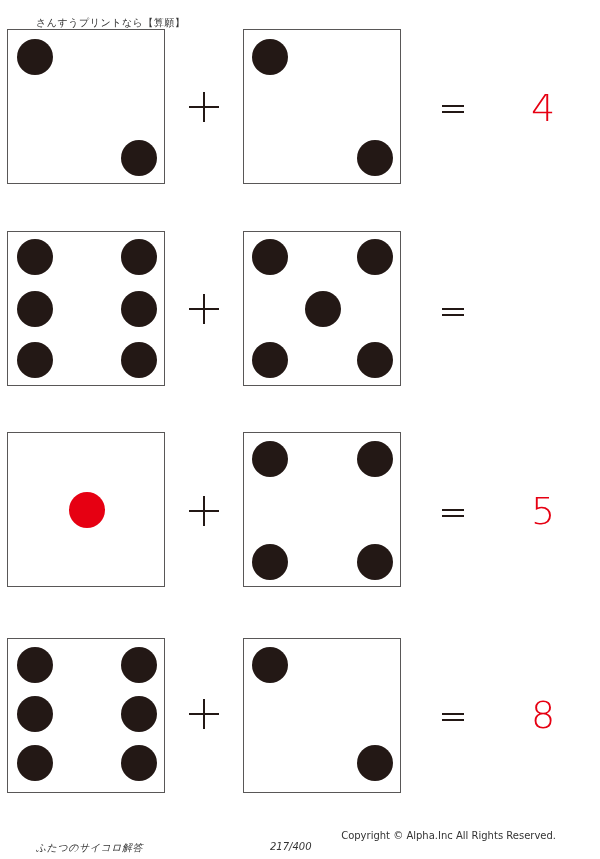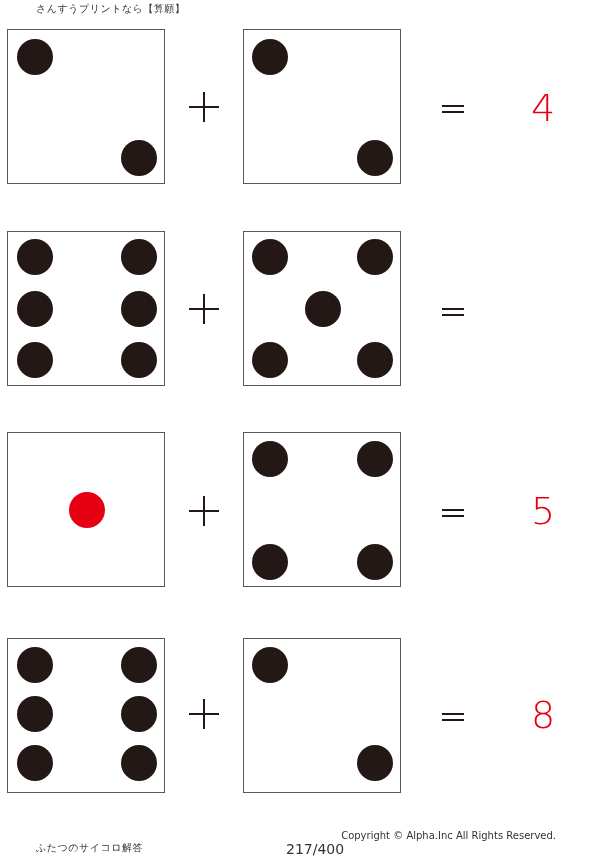--- a/index.html
+++ b/index.html
@@ -1,36 +1,36 @@
 <!DOCTYPE html>
 <html><head>
 <meta charset="utf-8">
 <style>
   html, body { margin: 0; padding: 0; background: #ffffff; }
   body { width: 600px; height: 859px; position: relative; overflow: hidden;
          font-family: "DejaVu Sans", sans-serif; color: #231815; }
-  .header { position: absolute; left: 36px; top: 2px; font-size: 10px; color: #333; letter-spacing: 0.5px; }
+  .header { position: absolute; left: 36px; top: 16px; font-size: 10px; color: #333; letter-spacing: 0.5px; }
   .row { position: absolute; left: 0; width: 600px; height: 160px; }
   .die { position: absolute; width: 156px; height: 153px; border: 1.5px solid #595757; background: #fff; box-sizing: content-box; }
   .die.left { left: 7px; }
   .die.right { left: 243px; }
   .pip { position: absolute; width: 36px; height: 36px; border-radius: 50%; background: #231815; transform: translate(-50%, -50%); }
   .pip.red { background: #e60012; }
   .plus { position: absolute; left: 189px; width: 30px; height: 30px; }
   .plus::before, .plus::after { content: ""; position: absolute; background: #231815; }
   .plus::before { left: 0; top: 14px; width: 30px; height: 1.5px; }
   .plus::after { left: 14px; top: 0; width: 1.5px; height: 30px; }
   .equals { position: absolute; left: 442px; width: 22px; height: 8px; }
   .equals::before, .equals::after { content: ""; position: absolute; left: 0; width: 22px; height: 2px; background: #231815; }
   .equals::before { top: 0; }
   .equals::after { top: 6px; }
   .answer { position: absolute; left: 510px; width: 66px; text-align: center; color: #e60012;
             font-family: "DejaVu Sans", sans-serif; font-weight: 200; font-size: 38px; line-height: 40px; }
-  .footer-left { position: absolute; left: 36px; top: 841px; font-size: 10px; color: #333; letter-spacing: 0.5px; }
-  .footer-page { position: absolute; left: 286px; top: 841px; font-size: 14px; color: #333; }
+  .footer-left { position: absolute; left: 36px; top: 841px; font-size: 10px; color: #333; letter-spacing: 0.5px; font-style: italic; }
+  .footer-page { position: absolute; left: 270px; top: 841px; font-size: 10px; color: #333; font-style: italic; }
   .footer-copy { position: absolute; right: 44px; top: 828px; font-size: 10px; color: #333; text-align: center; line-height: 15px; }
 </style>
 </head>
 <body>
 
 <div class="header">さんすうプリントなら【算願】</div>
 
 <div class="row" style="top:29px;">
   <div class="die left">
     <div class="pip" style="left:27px;top:27px;"></div>

